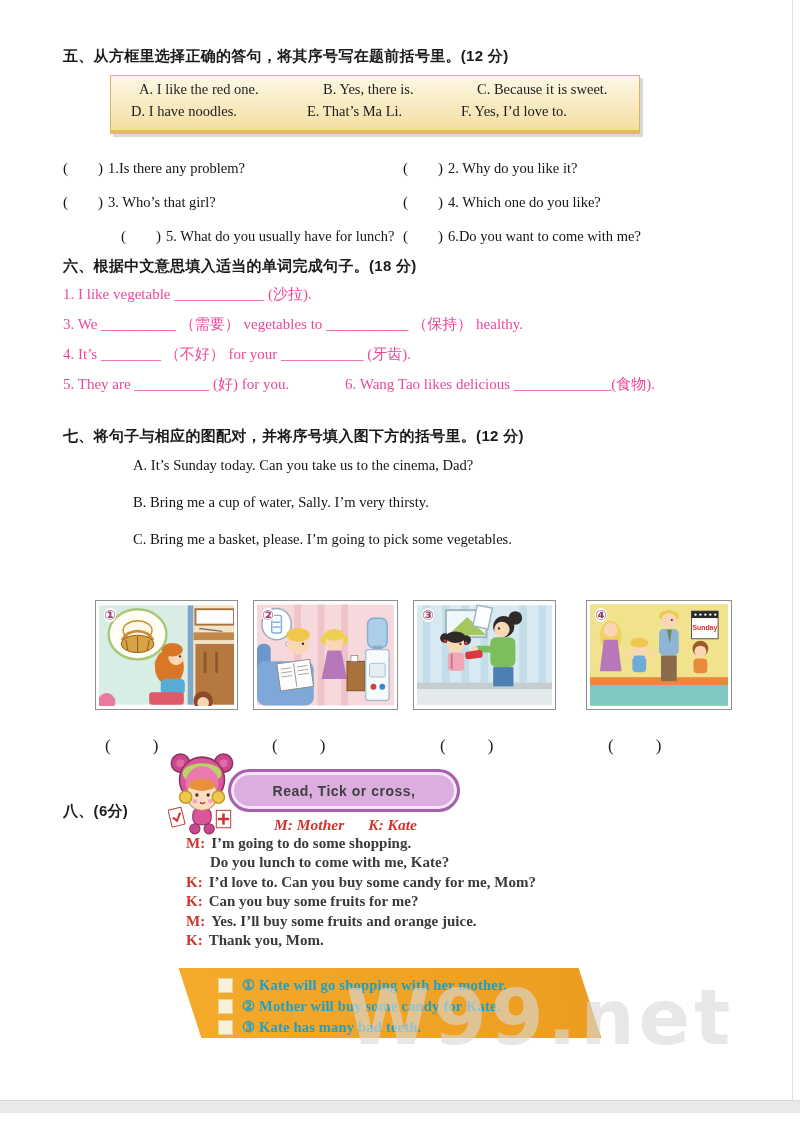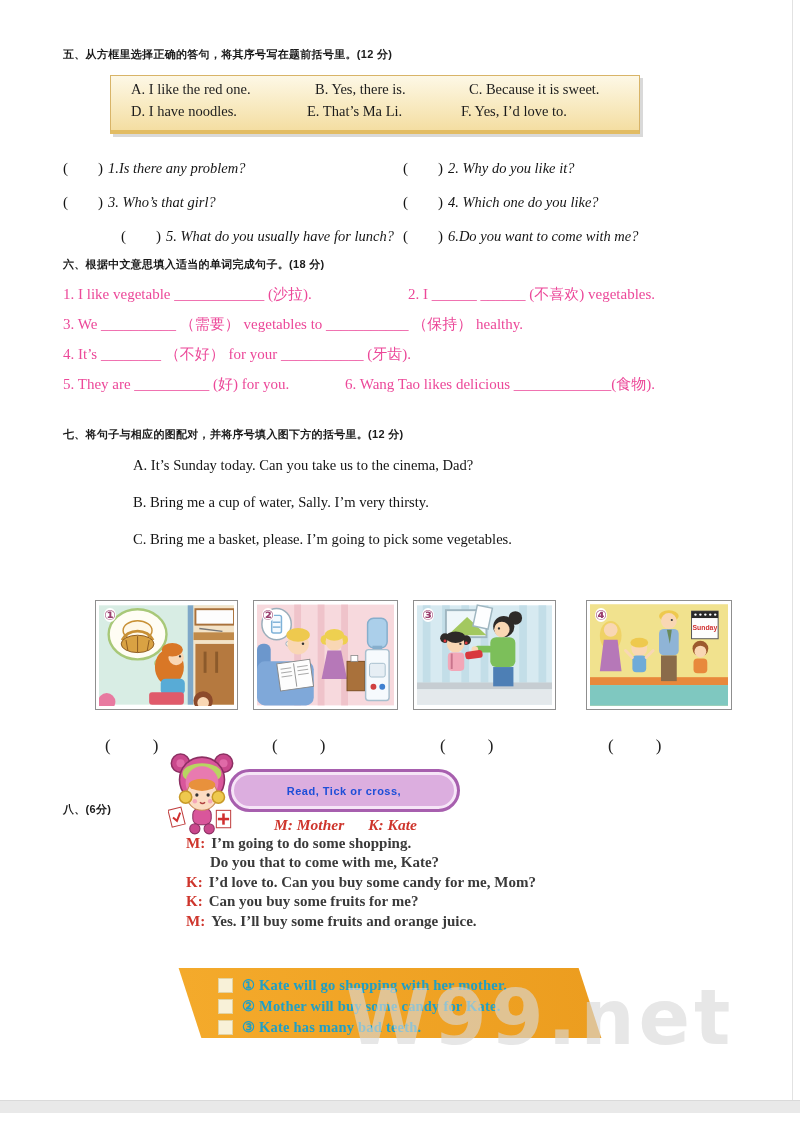--- a/index.html
+++ b/index.html
@@ -1,57 +1,57 @@
 <!DOCTYPE html>
 <html><head>
 <meta charset="utf-8">
 <style>
   html,body{margin:0;padding:0;background:#fff;}
   #page{position:relative;width:800px;height:1137px;background:#ffffff;overflow:hidden;
         font-family:"Liberation Serif","DejaVu Serif",serif;color:#222;}
   .abs{position:absolute;}
   
   .sec-title{font-family:"Liberation Sans","DejaVu Sans",sans-serif;font-weight:700;
-             font-size:11px;color:#1a1a1a;letter-spacing:.3px;}
+             font-size:15px;color:#1a1a1a;letter-spacing:.3px;}
   
   .opt-box{left:110px;top:75px;width:528px;height:54px;
            background:linear-gradient(#FDF8E6, #F6E3AC 70%, #F1D globalThis);
            background:linear-gradient(#FDF8E6,#F4DEA2);
            border:1px solid #D8B468;border-bottom:4px solid #E2BC63;
            box-shadow:3px 3px 0 rgba(120,120,120,.28);}
   .opt-row{display:flex;padding-top:5px;font-size:14.5px;color:#1c1c1c;}
-  .opt-row .c1{width:184px;padding-left:20px;}
+  .opt-row .c1{width:184px;padding-left:28px;}
   .opt-row .c2{width:154px;}
   .opt-row.r2 .c1{padding-left:20px;width:176px;}
   
   .q{position:absolute;font-size:14.5px;white-space:nowrap;color:#141414;}
   .paren{font-size:15px;}
   .pgap{display:inline-block;width:30px;}
-  .qtxt{margin-left:5px;font-style:italic;}
+  .qtxt{margin-left:5px;}
   
   .fill{position:absolute;font-size:15px;white-space:nowrap;color:#ec4899;}
   
   .sent{position:absolute;font-size:14.6px;white-space:nowrap;color:#141414;}
   
   .pic{position:absolute;top:600px;height:110px;background:#fff;border:1px solid #8f8f8f;
        box-sizing:border-box;padding:3px;}
   .pic svg{display:block;width:100%;height:100%;}
   .picnum{position:absolute;left:8px;top:7px;font-family:"DejaVu Sans",sans-serif;
           font-size:14px;font-weight:700;color:#9a3e6e;background:#fff;border-radius:50%;
           line-height:14px;}
   
   .bpair{position:absolute;top:736px;font-size:17px;color:#222;}
   .bpair .pgap{width:42px;}
   
   .banner-blob{left:228px;top:769px;width:232px;height:43px;background:#DCAEDF;
         border:3px solid #A75FAE;border-radius:26px;box-sizing:border-box;
         box-shadow:inset 0 0 0 3px rgba(250,238,252,.85);
         display:flex;align-items:center;justify-content:center;}
   .banner-blob span{font-family:"Liberation Sans","DejaVu Sans",sans-serif;
-        font-weight:700;font-size:11px;color:#1d4ed8;letter-spacing:.5px;}
+        font-weight:700;font-size:14px;color:#404040;letter-spacing:.5px;}
   .roles{left:250px;top:816px;font-size:15.5px;font-weight:700;font-style:italic;color:#CE352C;margin-left:24px;}
   .roles .rk{margin-left:24px;}
   
   .dialog{left:186px;top:835px;width:500px;font-size:15px;font-weight:700;color:#3a3a3a;}
   .dline{height:19.4px;white-space:nowrap;}
   .dline .sp{color:#CE352C;margin-right:6px;}
   .dline.cont{padding-left:24px;}
   
   .para{left:190px;top:968px;width:400px;height:70px;
         background:linear-gradient(100deg,#F4AA2B,#EC9D1F);transform:skewX(18deg);}
@@ -88,21 +88,20 @@
 
   <div class="q" style="left:63px;top:160px;"><span class="paren">(</span><span class="pgap"></span><span class="paren">)</span><span class="qtxt">1.Is there any problem?</span></div>
   <div class="q" style="left:403px;top:160px;"><span class="paren">(</span><span class="pgap"></span><span class="paren">)</span><span class="qtxt">2. Why do you like it?</span></div>
   <div class="q" style="left:63px;top:194px;"><span class="paren">(</span><span class="pgap"></span><span class="paren">)</span><span class="qtxt">3. Who’s that girl?</span></div>
   <div class="q" style="left:403px;top:194px;"><span class="paren">(</span><span class="pgap"></span><span class="paren">)</span><span class="qtxt">4. Which one do you like?</span></div>
   <div class="q" style="left:77px;top:228px;margin-left:44px;"><span class="paren">(</span><span class="pgap"></span><span class="paren">)</span><span class="qtxt">5. What do you usually have for lunch?</span></div>
   <div class="q" style="left:403px;top:228px;"><span class="paren">(</span><span class="pgap"></span><span class="paren">)</span><span class="qtxt">6.Do you want to come with me?</span></div>
 
   <div class="abs sec-title" style="left:63px;top:257px;">六、根据中文意思填入适当的单词完成句子。(18 分)</div>
   <div class="fill" style="left:63px;top:285px;">1. I like vegetable ____________ (沙拉).</div>
-  <div class="fill" style="left:408px;top:285px;">2. I ______ ______ (不喜欢) vegetables.</div>
   <div class="fill" style="left:63px;top:315px;">3. We __________ （需要） vegetables to ___________ （保持） healthy.</div>
   <div class="fill" style="left:63px;top:345px;">4. It’s ________ （不好） for your ___________ (牙齿).</div>
   <div class="fill" style="left:63px;top:375px;">5. They are __________ (好) for you.</div>
   <div class="fill" style="left:345px;top:375px;">6. Wang Tao likes delicious _____________(食物).</div>
 
   <div class="abs sec-title" style="left:63px;top:427px;">七、将句子与相应的图配对，并将序号填入图下方的括号里。(12 分)</div>
   <div class="sent" style="left:133px;top:494px;">B. Bring me a cup of water, Sally. I’m very thirsty.</div>
   <div class="sent" style="left:133px;top:457px;">A. It’s Sunday today. Can you take us to the cinema, Dad?</div>
   <div class="sent" style="left:133px;top:531px;">C. Bring me a basket, please. I’m going to pick some vegetables.</div>
 
@@ -299,24 +298,25 @@
   <div class="abs banner-blob">
     <span>Read, Tick or cross,</span>
   </div>
 
   <div class="abs roles">
     <span class="rm">M: Mother</span><span class="rk">K: Kate</span>
   </div>
 
   <div class="abs dialog">
     <div class="dline"><span class="sp">M:</span><span>I’m going to do some shopping.</span></div>
-    <div class="dline cont"><span>Do you that to come with me, Kate?</span></div>
+    <div class="dline cont"><span>Do you lunch to come with me, Kate?</span></div>
     <div class="dline"><span class="sp">K:</span><span>I’d love to. Can you buy some candy for me, Mom?</span></div>
     <div class="dline"><span class="sp">K:</span><span>Can you buy some fruits for me?</span></div>
     <div class="dline"><span class="sp">M:</span><span>Yes. I’ll buy some fruits and orange juice.</span></div>
+    <div class="dline"><span class="sp">K:</span><span>Thank you, Mom.</span></div>
   </div>
 
   <div class="abs para"></div>
   <div class="abs stmts">
     <div class="srow">
       <span class="chk"></span>
       <span class="stxt">① Kate will go shopping with her mother.</span>
     </div>
     <div class="srow">
       <span class="chk"></span>

